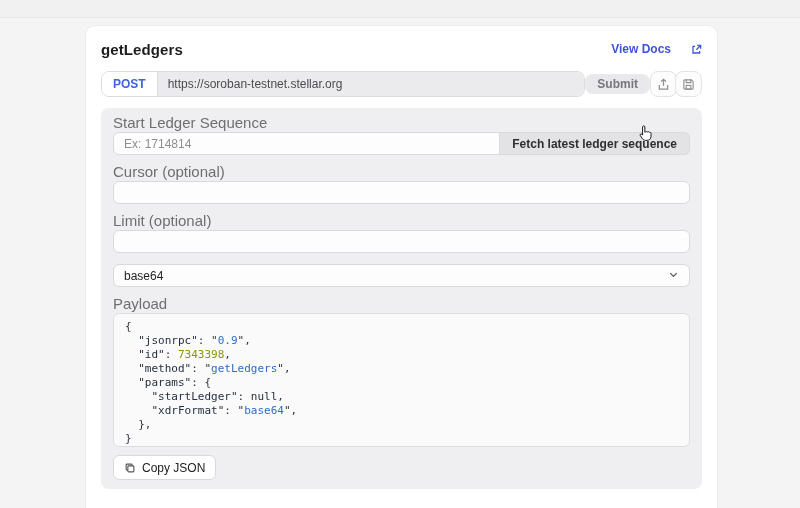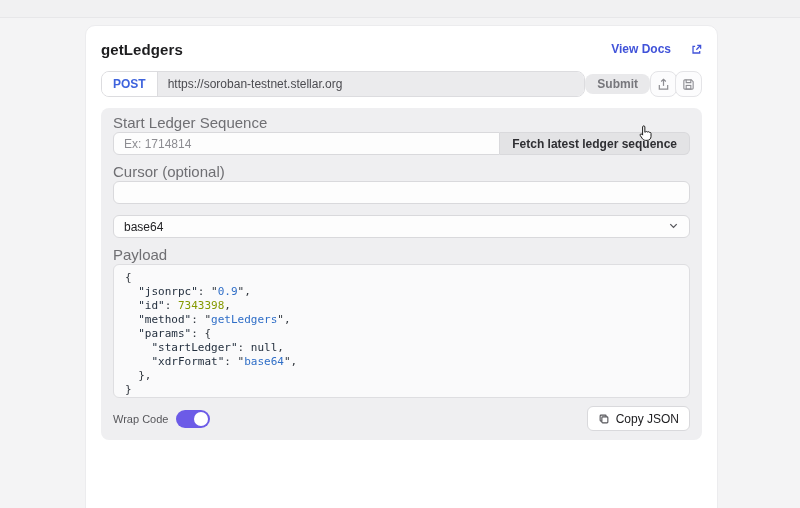--- a/index.html
+++ b/index.html
@@ -153,20 +153,24 @@
         <input class="text-input" type="text" placeholder="Ex: 1714814" style="">
         <button class="fetch-btn">Fetch latest ledger sequence</button>
       </div>
     </div>
 
     <div class="field-group">
       <div class="field-label">Cursor (optional)</div>
       <input class="text-input" type="text" style="">
     </div>
 
+    <div class="field-group">
+      <div class="field-label">Limit (optional)</div>
+      <input class="text-input" type="text" style="">
+    </div>
 
     <div class="field-group">
       <div class="select-box">
         <span>base64</span>
         <span>
           <svg width="11" height="11" viewBox="0 0 12 12" fill="none" stroke="#55555a" stroke-width="1.4">
             <path d="M2.5 4.5 6 8l3.5-3.5"></path>
           </svg>
         </span>
       </div>
@@ -183,26 +187,20 @@
             <div class="code-line"><span class="tok-key">  "params"</span><span class="tok-pun">: {</span></div>
             <div class="code-line"><span class="tok-key">    "startLedger"</span><span class="tok-pun">: </span><span class="tok-nul">null</span><span class="tok-pun">,</span></div>
             <div class="code-line"><span class="tok-key">    "xdrFormat"</span><span class="tok-pun">: </span><span class="tok-pun">"</span><span class="tok-str">base64</span><span class="tok-pun">"</span><span class="tok-pun">,</span></div>
             <div class="code-line"><span class="tok-pun">  },</span></div>
             <div class="code-line"><span class="tok-pun">}</span></div>
           </div>
       </div>
     </div>
 
     <div class="panel-footer">
-      <div class="wrap-group">
-        <span class="wrap-label">Wrap Code</span>
-        <div class="toggle">
-            <div class="knob"></div>
-          </div>
-      </div>
       <button class="copy-btn">
         <span>
           <svg width="12" height="12" viewBox="0 0 14 14" fill="none" stroke="#55555a" stroke-width="1.3">
             <rect x="4.5" y="4.5" width="7" height="7" rx="1"></rect>
             <path d="M9.5 4.5v-1a1 1 0 0 0-1-1h-5a1 1 0 0 0-1 1v5a1 1 0 0 0 1 1h1" stroke-dasharray="0"></path>
           </svg>
         </span>
         <span>Copy JSON</span>
       </button>
     </div>

